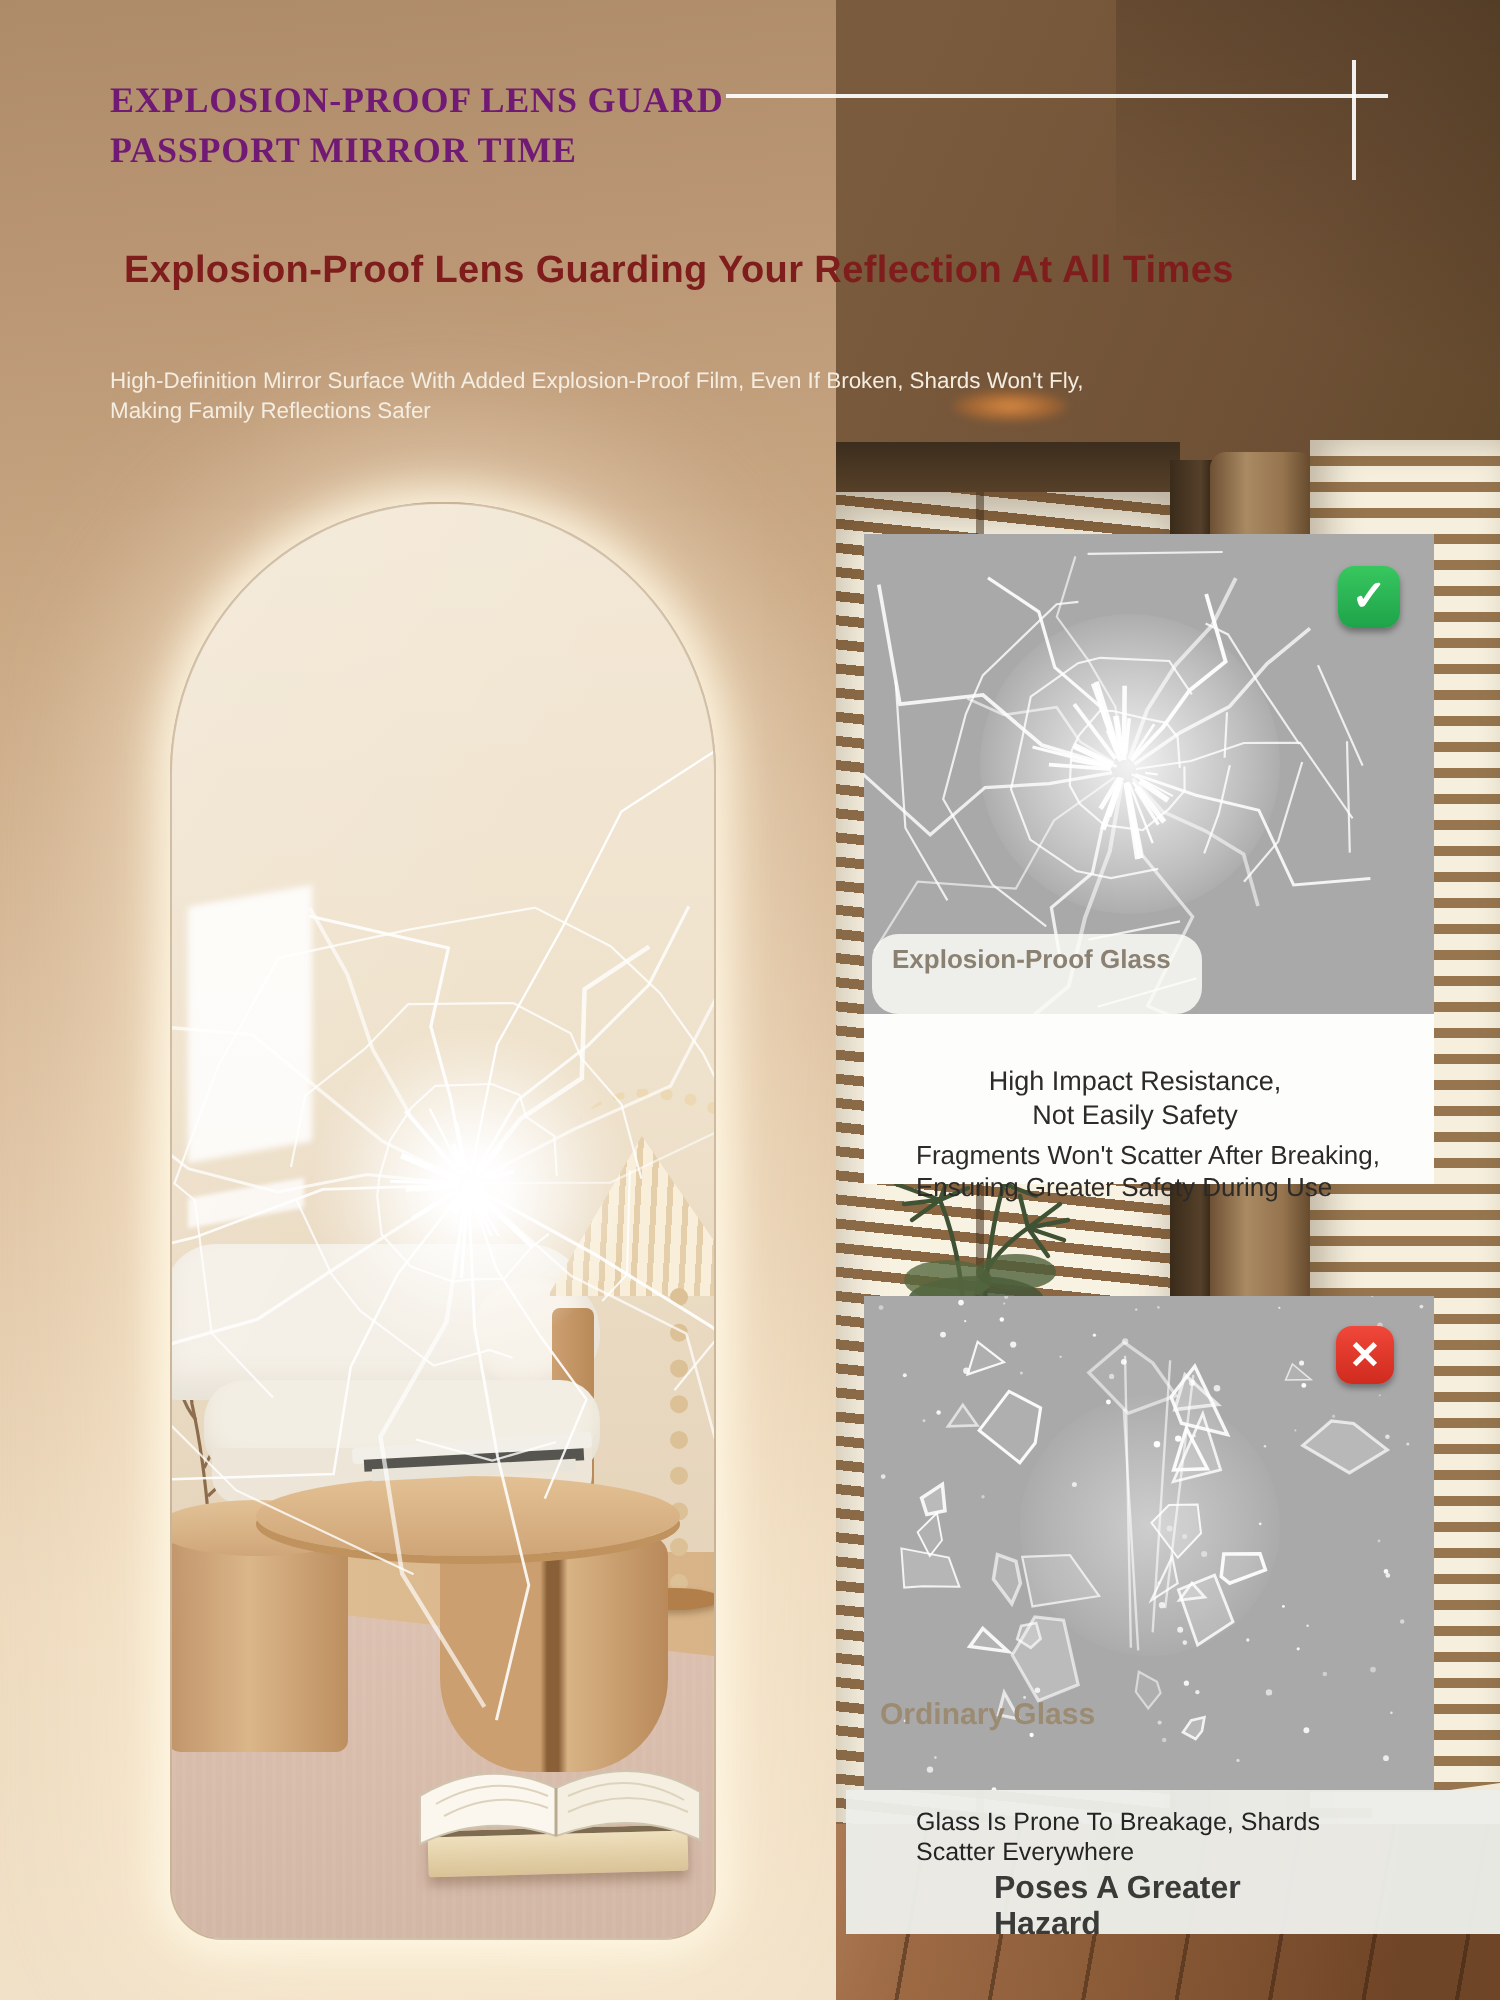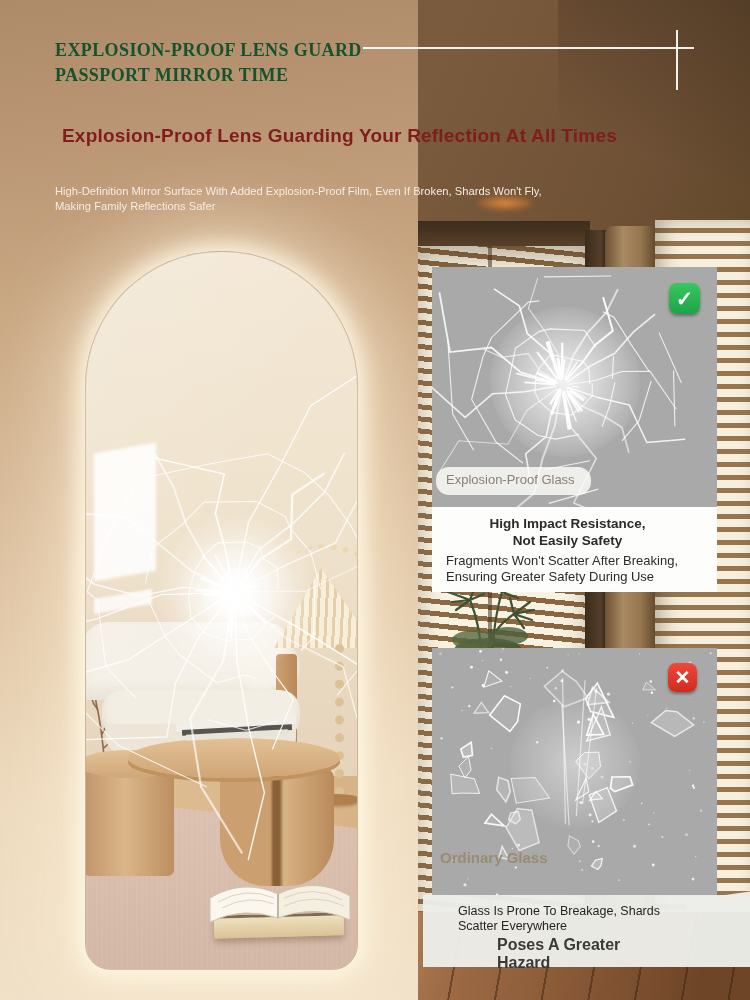--- a/index.html
+++ b/index.html
@@ -33,21 +33,21 @@
     background:repeating-linear-gradient(180deg,#f6efdd 0px,#f6efdd 8px,#97764f 8px,#97764f 13px);
     box-shadow:inset 8px 0 18px rgba(60,40,20,.30);}
   .baseboard{left:268px;top:896px;width:64px;height:54px;background:linear-gradient(180deg,#f2ead6,#ddd2b8);transform:skewY(-8deg);}
   .floor{left:0;top:912px;width:332px;height:88px;
     background:linear-gradient(100deg,#a4704a 0%,#8a5a37 45%,#6f4527 85%);}
   .floor::after{content:"";position:absolute;inset:0;
     background:repeating-linear-gradient(100deg,rgba(0,0,0,0) 0 44px,rgba(50,28,12,.45) 44px 46px);}
   .plant-svg{left:4px;top:574px;}
 
   
-  .brand{left:55px;top:38px;color:#14532d;font-family:"Liberation Serif",serif;
+  .brand{left:55px;top:38px;color:#701a75;font-family:"Liberation Serif",serif;
     font-weight:700;font-size:18px;line-height:25px;letter-spacing:.4px;}
   .headline{left:62px;top:125px;color:#7f1d1d;font-size:19px;font-weight:600;letter-spacing:.2px;}
   .subheadline{left:55px;top:184px;color:#f4ede1;font-size:11.2px;line-height:15px;font-weight:400;}
   .cross-h{left:363px;top:47px;width:331px;height:2px;background:rgba(255,255,255,.92);}
   .cross-v{left:676px;top:30px;width:2px;height:60px;background:rgba(255,255,255,.92);}
 
   
   .mirror{left:85px;top:251px;width:271px;height:717px;border-radius:136px 136px 26px 26px;overflow:hidden;
     background:linear-gradient(180deg,#f3e8d6 0%,#efe2cc 40%,#e9d9c1 58%,#e5d4ba 75%);
     box-shadow:0 0 22px 6px rgba(255,249,230,.95),0 0 70px 28px rgba(255,241,215,.55);
@@ -104,26 +104,26 @@
   .panel{width:285px;overflow:hidden;background:#a9a9a9;}
   .panel-good{left:432px;top:267px;height:240px;}
   .panel-bad{left:432px;top:648px;height:247px;}
   .panel .glow-soft{position:absolute;border-radius:50%;
     background:radial-gradient(circle,rgba(255,255,255,.85) 0%,rgba(255,255,255,.25) 55%,rgba(255,255,255,0) 75%);}
   .status-icon{position:absolute;width:31px;height:31px;border-radius:8px;color:#fff;
     display:flex;align-items:center;justify-content:center;font-size:21px;font-weight:700;
     box-shadow:0 2px 3px rgba(0,0,0,.35);}
   .status-check{right:17px;top:16px;background:linear-gradient(180deg,#38c75f,#1ea34a);}
   .status-cross{right:20px;top:15px;width:29px;height:29px;background:linear-gradient(180deg,#f0483a,#cf2b1e);font-size:19px;}
-  .glass-pill{left:436px;top:467px;height:28px;line-height:26px;padding:0 16px 0 10px;border-radius:13px;
-    background:rgba(253,252,248,.82);color:#8b8172;font-size:13px;font-weight:400;}
+  .glass-pill{left:436px;top:467px;height:28px;line-height:26px;padding:0 16px 12px 10px;border-radius:13px;
+    background:rgba(253,252,248,.82);color:#8b8172;font-size:13px;font-weight:700;}
   .glass-label-plain{left:440px;top:849px;color:#9b8b73;font-size:15px;font-weight:700;}
   .info-box-good{left:432px;top:507px;width:285px;height:85px;background:#fdfdfc;color:#2d2a27;}
-  .ib-center{margin-top:8px;text-align:center;padding-right:14px;font-size:13.5px;line-height:17px;font-weight:bold;}
-  .ib-left{margin-top:4px;padding-left:14px;font-size:13px;line-height:16px;}
+  .ib-center{margin-top:25px;text-align:center;padding-right:14px;font-size:13.5px;line-height:17px;}
+  .ib-left{margin-top:4px;padding-left:26px;font-size:13px;line-height:16px;}
   .info-box-bad{left:423px;top:895px;width:343px;height:72px;background:rgba(236,237,233,.97);color:#242424;}
   .ib2-p1{margin-top:9px;padding-left:35px;font-size:12.5px;line-height:15px;}
   .ib2-p2{margin-top:2px;padding-left:74px;font-size:16px;line-height:18px;font-weight:700;color:#3a3a38;}
 
   svg.overlay{position:absolute;left:0;top:0;}
 </style>
 </head>
 <body>
 
 <div class="scene">

